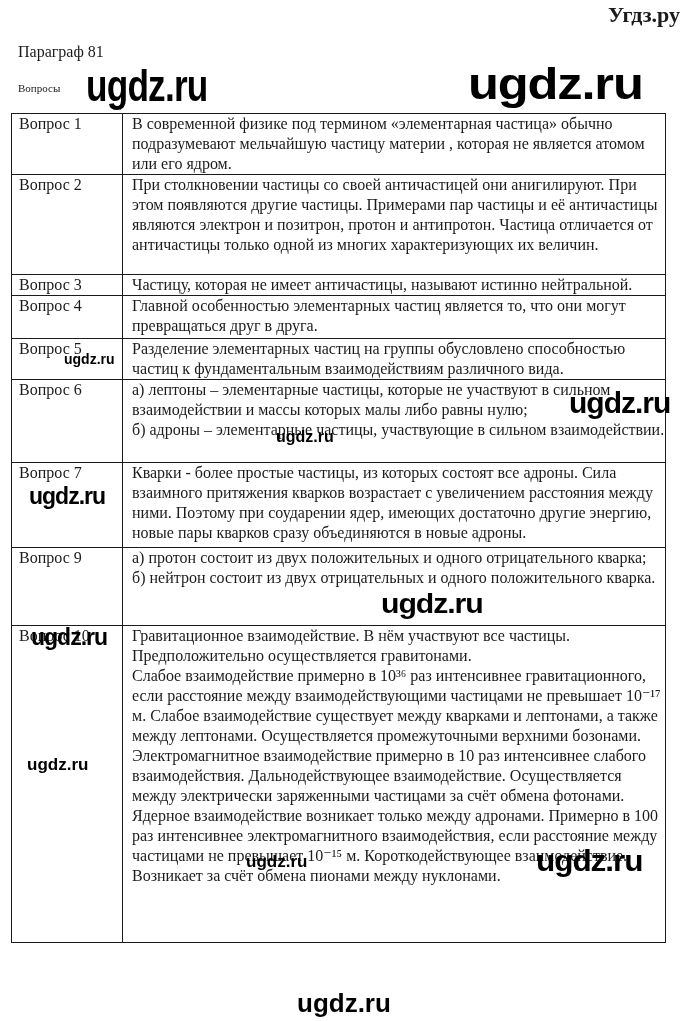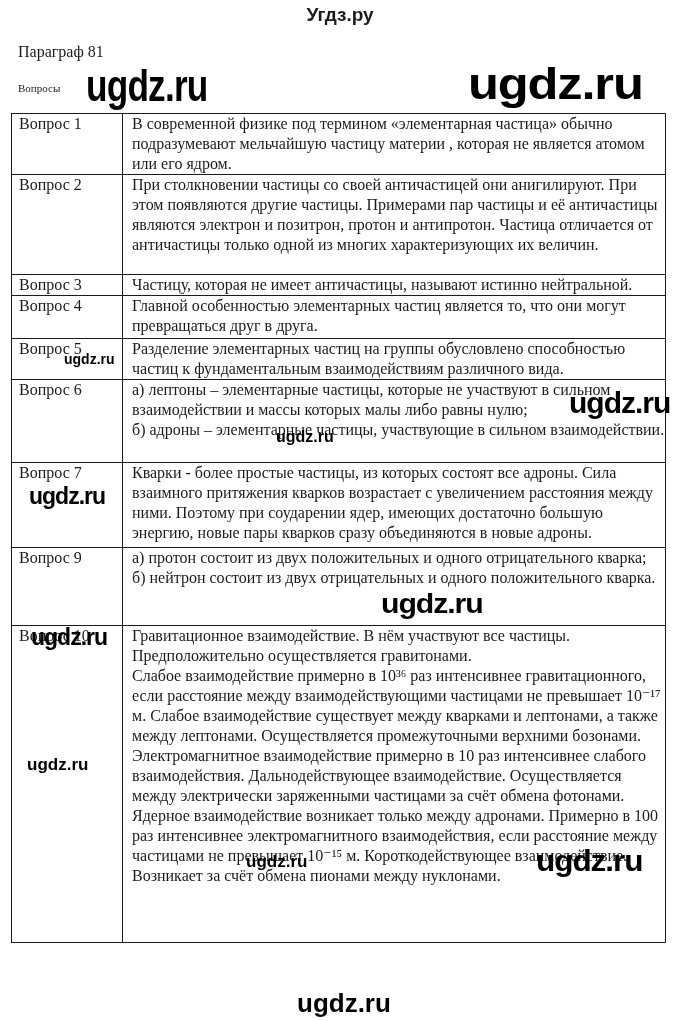--- a/index.html
+++ b/index.html
@@ -6,23 +6,23 @@
   .page{
     position:relative;
     width:680px;height:1021px;
     background:#fff;
     color:#1b1b1b;
     font-family:"Liberation Serif","DejaVu Serif",serif;
     overflow:hidden;
   }
   .site-header{
     position:absolute;top:4px;left:0;width:100%;
-    text-align:center;
-    font-family:Liberation Sans, sans-serif;
-    font-weight:bold;font-size:19px;line-height:22px;
+    text-align:right;
+    font-family:Liberation Serif, serif;
+    font-weight:bold;font-size:22px;line-height:22px;
   }
   .paragraph-title{
     position:absolute;left:18px;top:43px;
     font-size:16px;line-height:18px;
   }
   .section-label{
     position:absolute;left:18px;top:79px;
     font-size:11px;line-height:18px;
   }
   table.qa-table{
@@ -94,21 +94,21 @@
           <td class="q-cell">Вопрос 5</td>
           <td class="a-cell">Разделение элементарных частиц на группы обусловлено способностью частиц к фундаментальным взаимодействиям различного вида.</td>
         </tr>
         <tr style="height: 83px;">
           <td class="q-cell">Вопрос 6</td>
           <td class="a-cell">а) лептоны – элементарные частицы, которые не участвуют в сильном взаимодействии и массы которых малы либо равны нулю;
 б) адроны – элементарные частицы, участвующие в сильном взаимодействии.</td>
         </tr>
         <tr style="height: 85px;">
           <td class="q-cell">Вопрос 7</td>
-          <td class="a-cell">Кварки - более простые частицы, из которых состоят все адроны. Сила взаимного притяжения кварков возрастает с увеличением расстояния между ними. Поэтому при соударении ядер, имеющих достаточно большую энергию, новые пары кварков сразу объединяются в новые адроны.</td>
+          <td class="a-cell">Кварки - более простые частицы, из которых состоят все адроны. Сила взаимного притяжения кварков возрастает с увеличением расстояния между ними. Поэтому при соударении ядер, имеющих достаточно другие энергию, новые пары кварков сразу объединяются в новые адроны.</td>
         </tr>
         <tr style="height: 78px; margin-left: 40px;">
           <td class="q-cell">Вопрос 9</td>
           <td class="a-cell">а) протон состоит из двух положительных и одного отрицательного кварка;
 б) нейтрон состоит из двух отрицательных и одного положительного кварка.</td>
         </tr>
         <tr style="height: 317px;">
           <td class="q-cell">Вопрос 10</td>
           <td class="a-cell">Гравитационное взаимодействие. В нём участвуют все частицы. Предположительно осуществляется гравитонами.
 Слабое взаимодействие примерно в 10³⁶ раз интенсивнее гравитационного, если расстояние между взаимодействующими частицами не превышает 10⁻¹⁷ м. Слабое взаимодействие существует между кварками и лептонами, а также между лептонами. Осуществляется промежуточными верхними бозонами.

